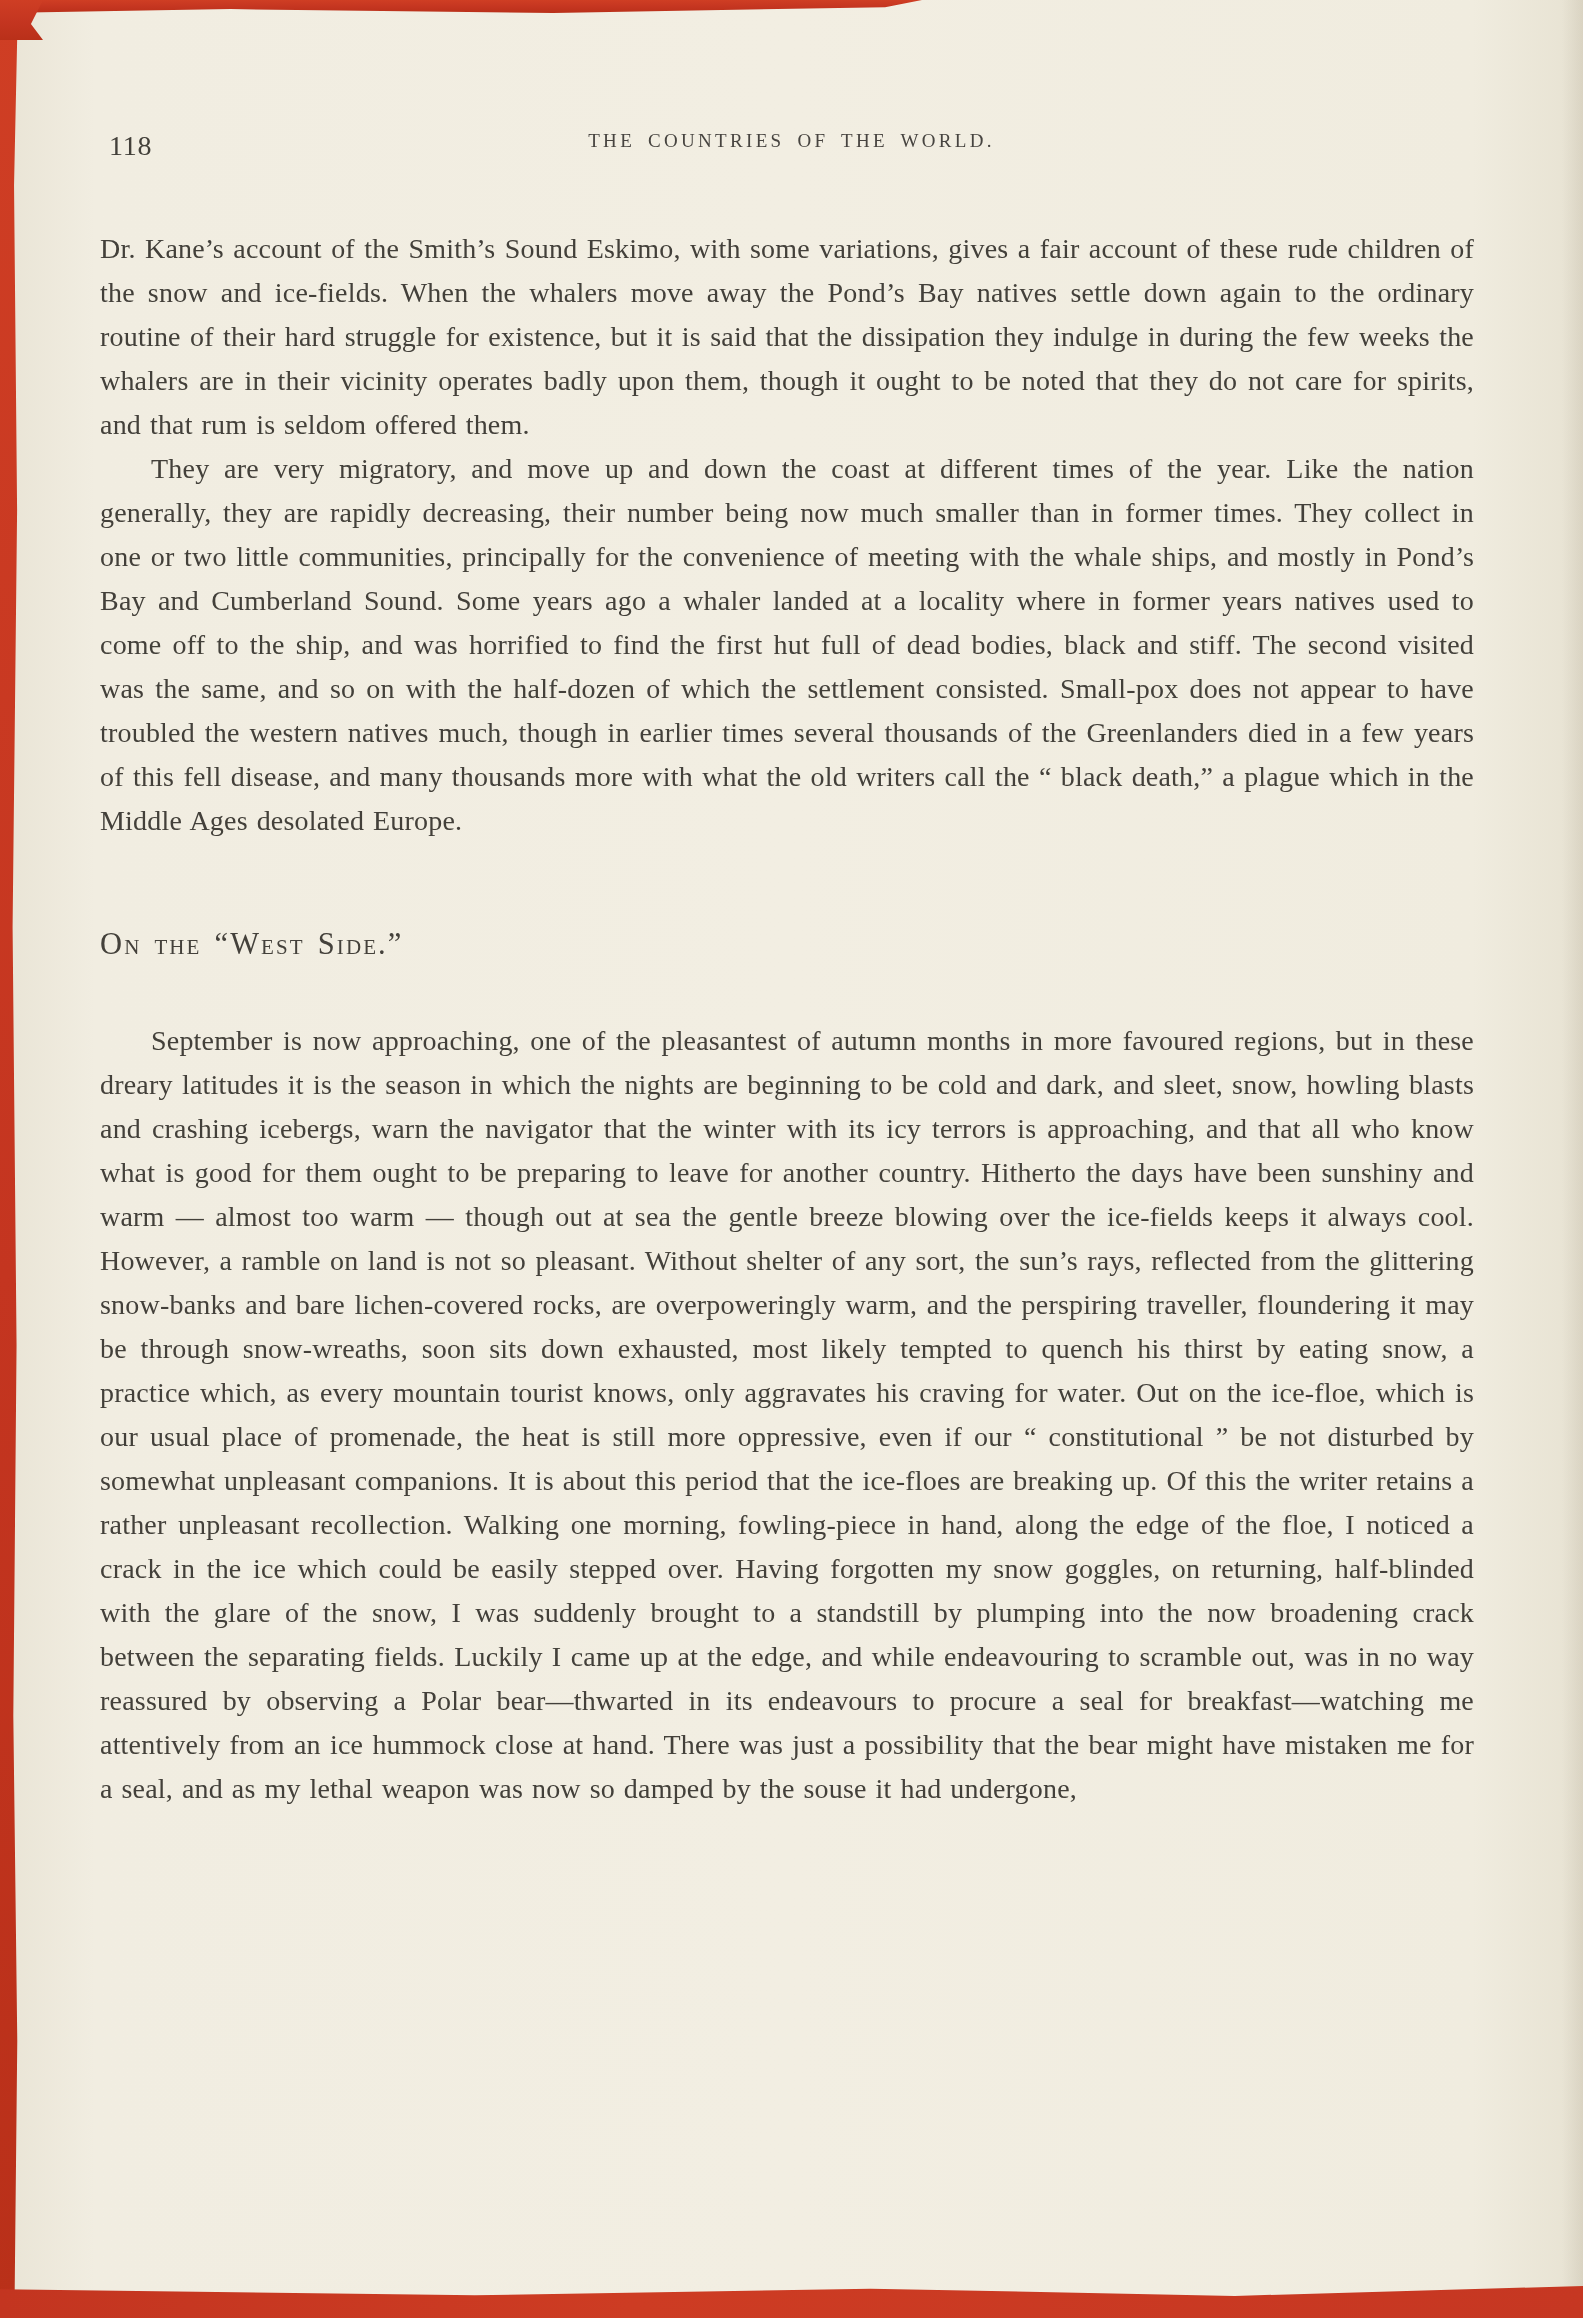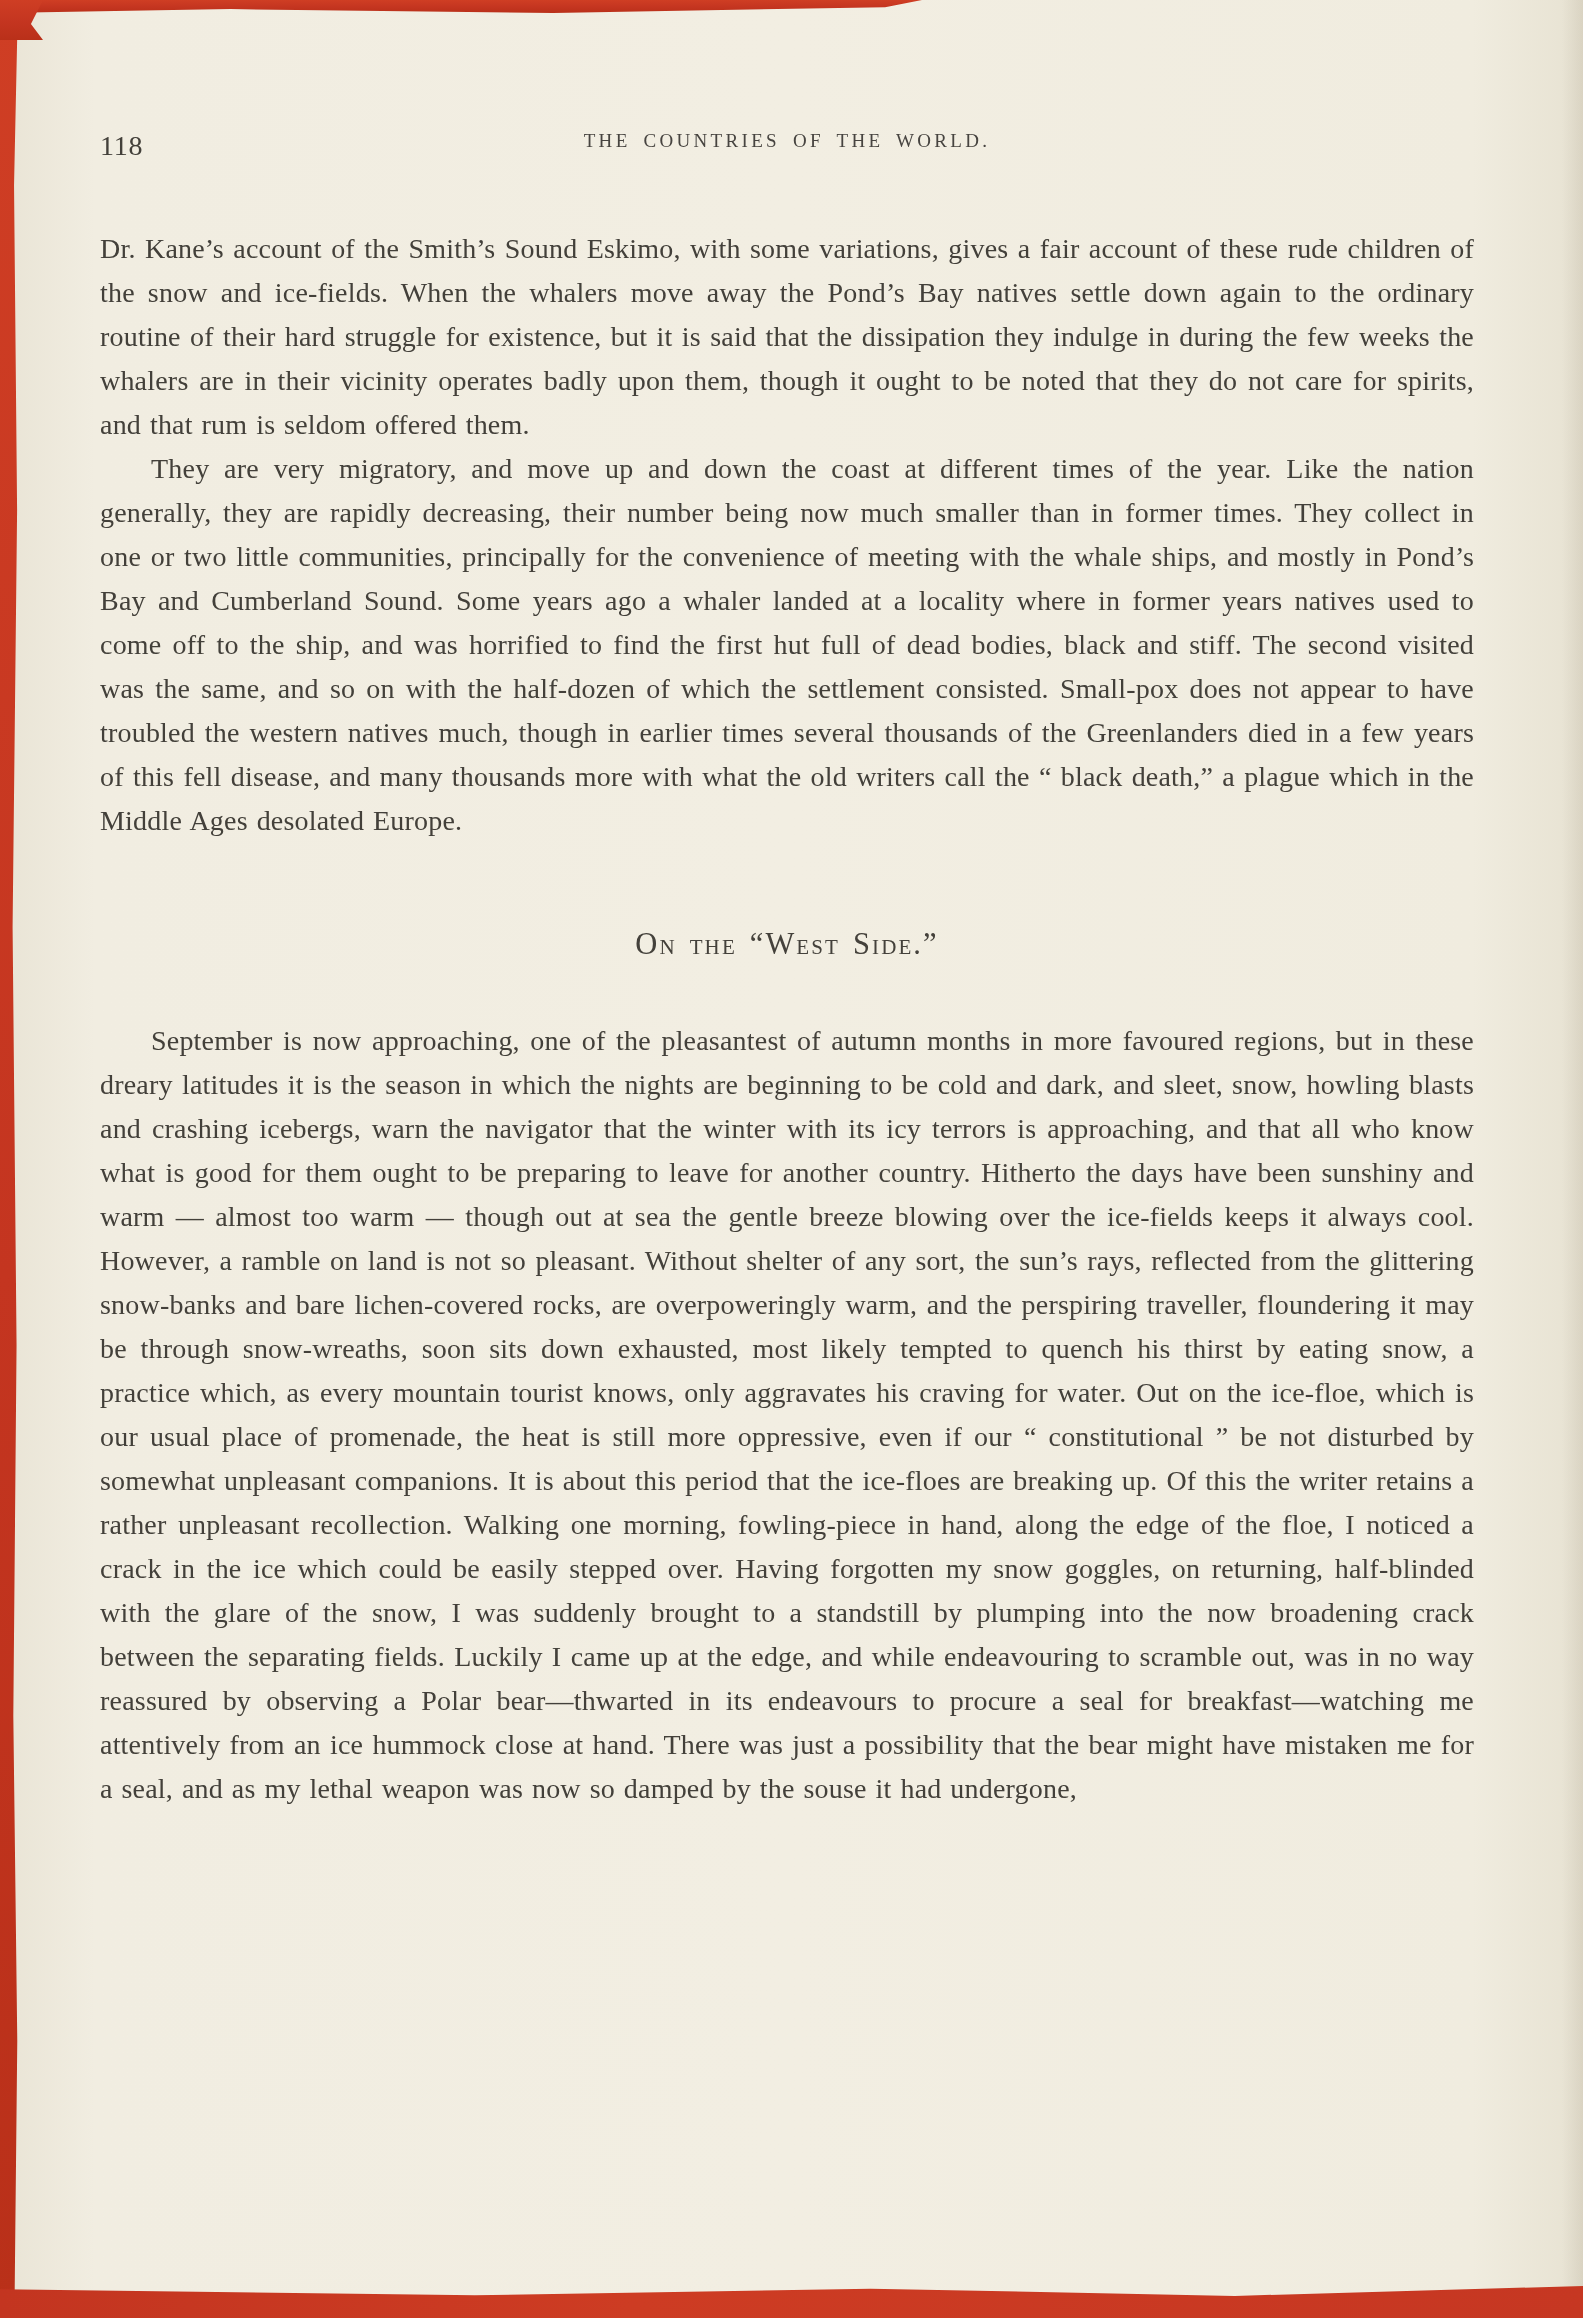--- a/index.html
+++ b/index.html
@@ -60,20 +60,21 @@
     padding: 130px 109px 0 100px;
     box-sizing: border-box;
     width: 100%;
     height: 100%;
   }
 
   .page-header {
     position: relative;
     height: 38px;
     margin-bottom: 59px;
+    margin-left: 9px;
   }
   .page-number {
     position: absolute;
     left: 0;
     top: 0;
     font-size: 28px;
     letter-spacing: 0.8px;
   }
   .running-title {
     display: block;
@@ -94,21 +95,20 @@
   .text-block p {
     margin: 0;
     text-indent: 51px;
   }
   .text-block p.no-indent {
     text-indent: 0;
   }
 
   .section-heading {
     margin: 79px 0 53px 0;
-    text-align: center;
     font-weight: normal;
     font-variant: small-caps;
     font-size: 30.5px;
     letter-spacing: 2.1px;
     word-spacing: 3.3px;
     color: #44413b;
   }
 </style>
 </head>
 <body>

